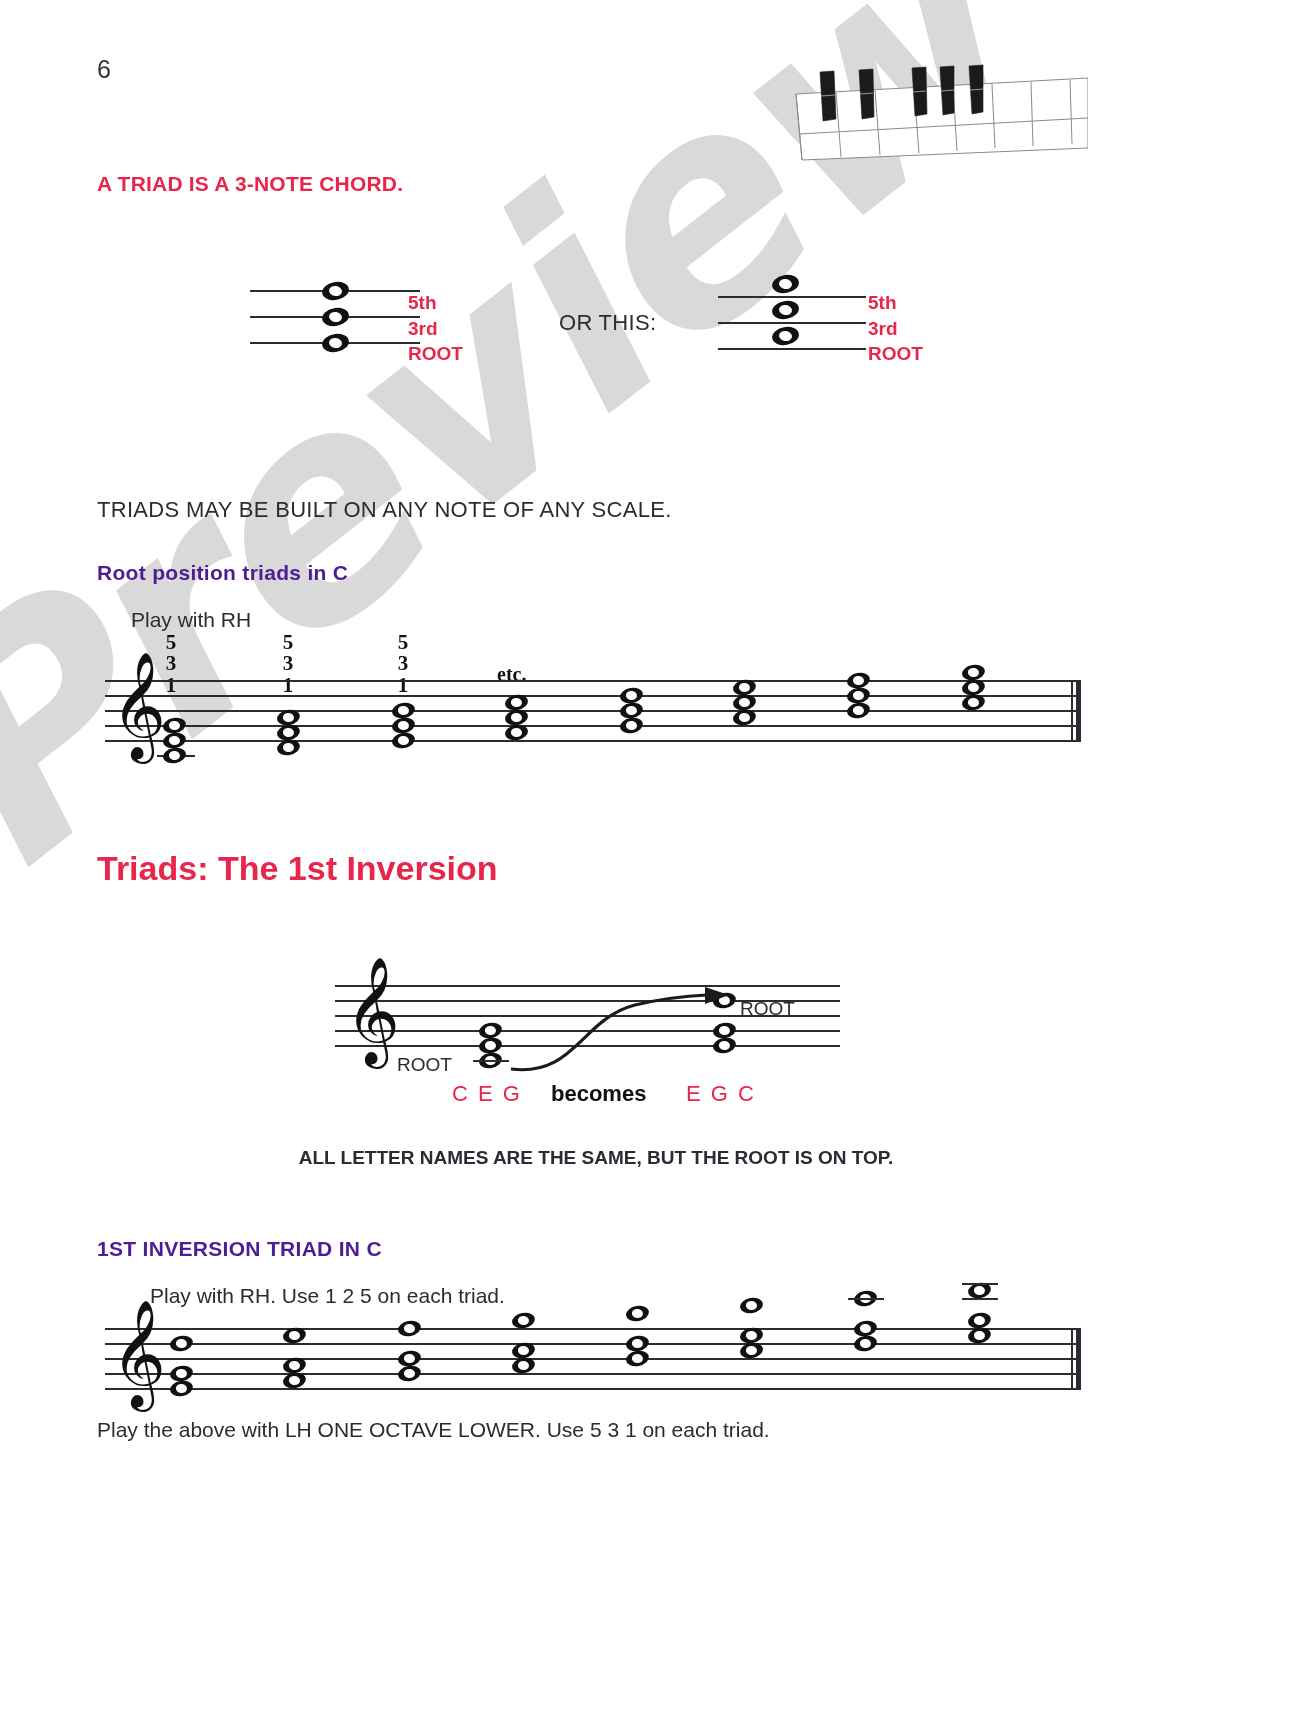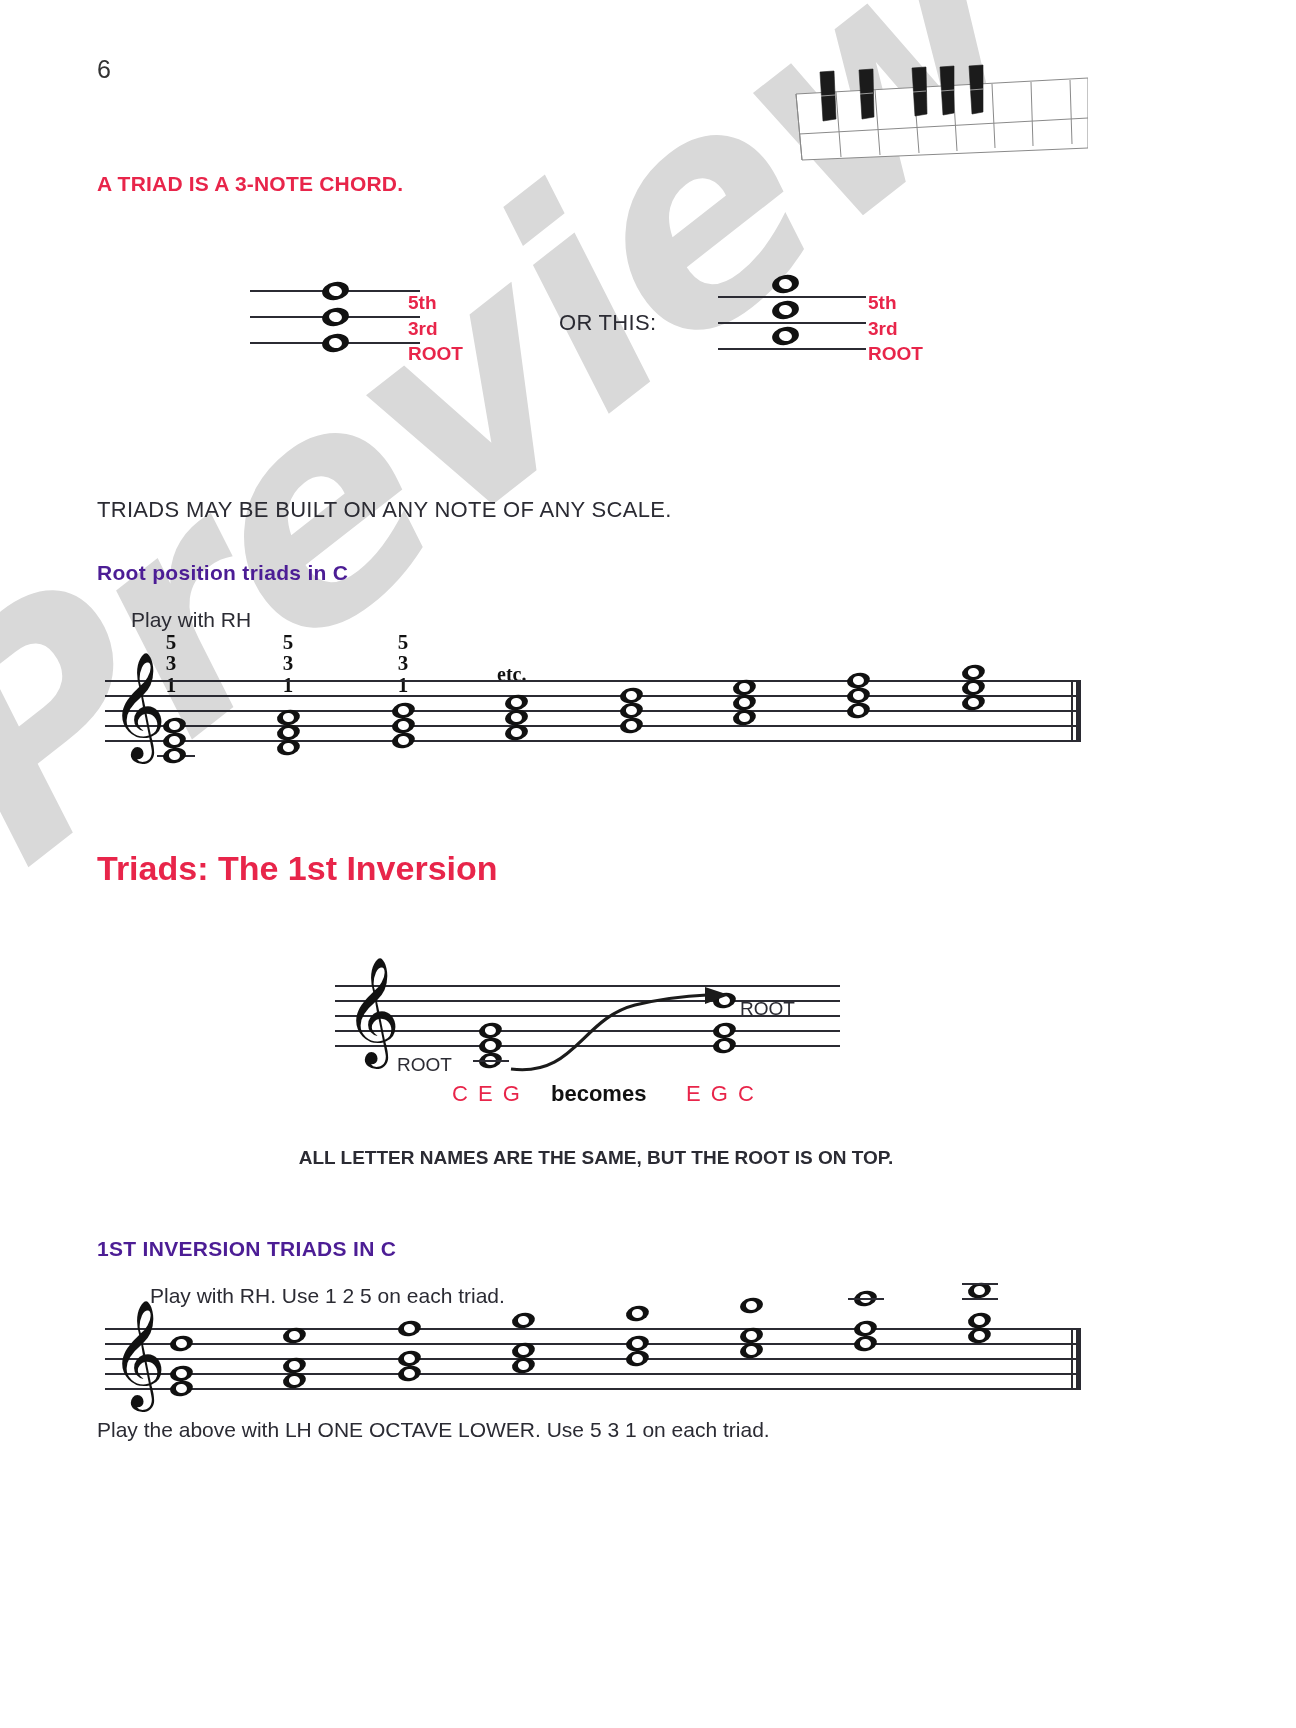--- a/index.html
+++ b/index.html
@@ -303,21 +303,21 @@
 
   <div class="lbl-small" style="left:397px; top:1054px;">ROOT</div>
   <div class="lbl-small" style="left:740px; top:998px;">ROOT</div>
 
   <div class="letter-red" style="left:452px; top:1081px;">C  E  G</div>
   <div class="becomes" style="left:551px; top:1081px;">becomes</div>
   <div class="letter-red" style="left:686px; top:1081px;">E  G  C</div>
 
   <div class="caption-b" style="left:296px; top:1147px; width:600px;">ALL LETTER NAMES ARE THE SAME, BUT THE ROOT IS ON TOP.</div>
 
-  <div class="t sub-red" style="left:97px; top:1237px;">1ST INVERSION TRIADS IN C</div>
+  <div class="t sub-red" style="left:97px; top:1237px;">1ST INVERSION TRIAD IN C</div>
 
   <div class="playrh" style="left:150px; top:1284px;">Play with RH.  Use 1  2  5 on each triad.</div>
 
   <div class="staff" style="left:105px; top:1328px; width:975px; height:80px;">
     <div class="ln" style="top:0px;  width:975px;"></div>
     <div class="ln" style="top:15px; width:975px;"></div>
     <div class="ln" style="top:30px; width:975px;"></div>
     <div class="ln" style="top:45px; width:975px;"></div>
     <div class="ln" style="top:60px; width:975px;"></div>
     <div class="barline" style="left:966px; top:0px; width:2px; height:62px;"></div>

